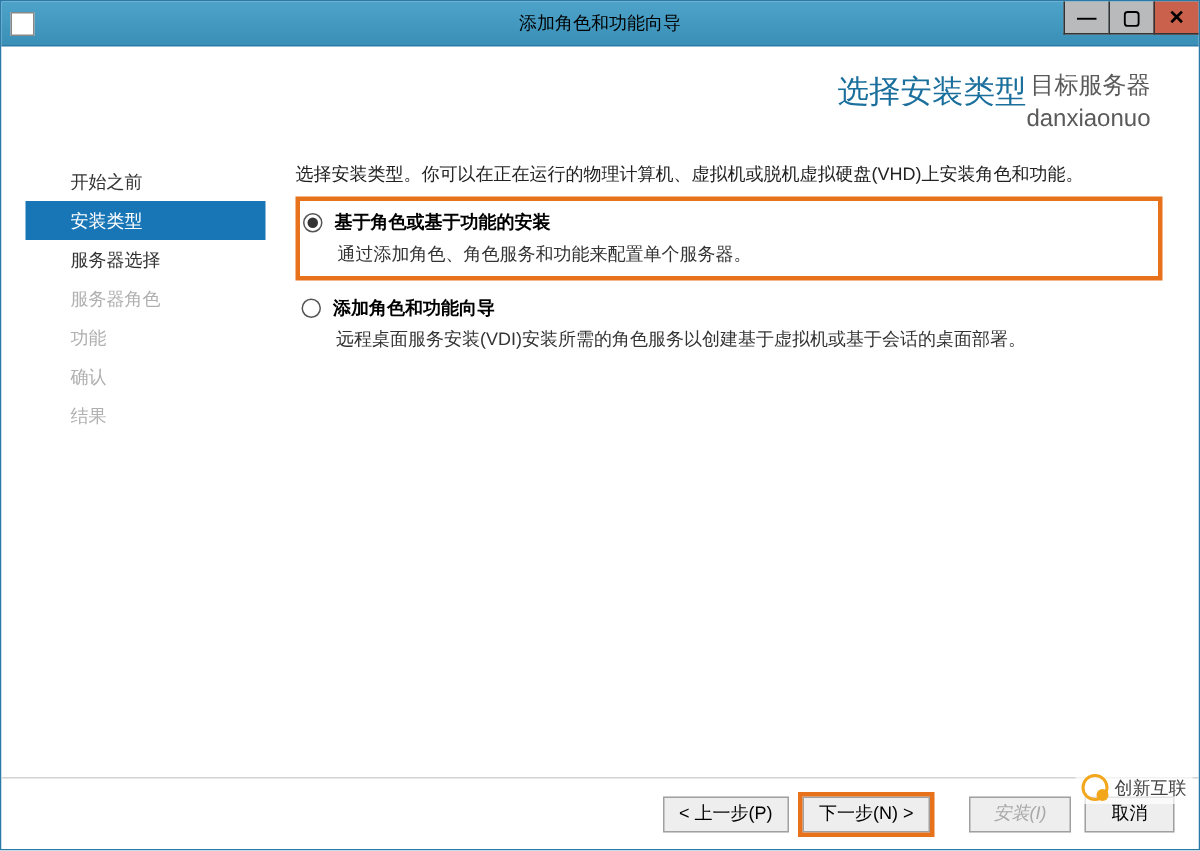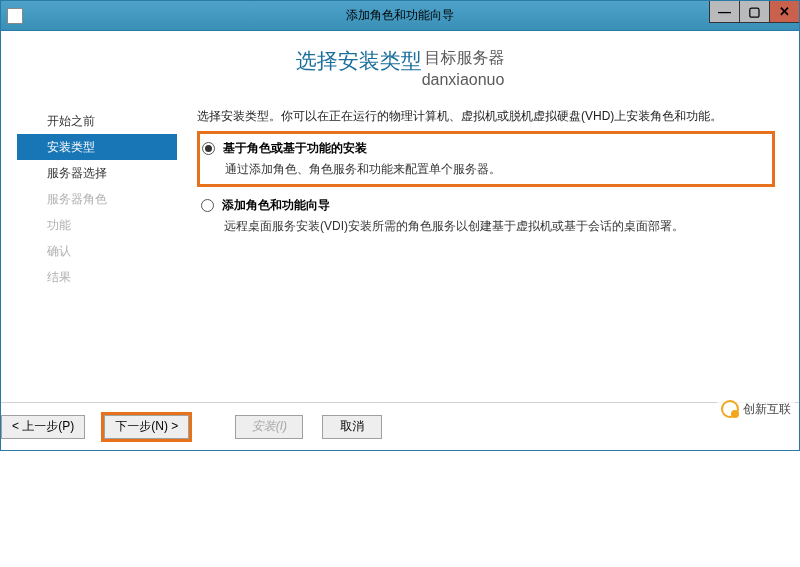--- a/index.html
+++ b/index.html
@@ -7,21 +7,21 @@
       font-family: "Microsoft YaHei", "Segoe UI", Tahoma, sans-serif;
       font-size: 12px;
       background: #fff;
       width: 800px;
       height: 567px;
       overflow: hidden;
       position: relative;
     }
     .window {
       width: 800px;
-      height: 451px;
+      height: 567px;
       border: 1px solid #2a7aa8;
       display: flex;
       flex-direction: column;
       position: relative;
     }
     .titlebar {
       height: 30px;
       background: linear-gradient(#4da3c9, #3a8fb6);
       border-bottom: 1px solid #2a7aa8;
       display: flex;
@@ -67,21 +67,21 @@
     .win-btn.close { background: #c9614d; border-right: none; }
     .content-area {
       flex: 1;
       display: flex;
       flex-direction: column;
       background: #fff;
     }
     .header-region {
       padding: 16px 32px 10px 32px;
       display: flex;
-      justify-content: center;
+      justify-content: flex-end;
       align-items: flex-start;
     }
     .page-title {
       color: #1a6f9c;
       font-size: 21px;
       font-weight: 300;
     }
     .target-server {
       text-align: right;
       font-size: 16px;
@@ -166,23 +166,23 @@
       border: 3px solid #e8711c;
       padding: 6px 8px 6px 2px;
       margin-left: -4px;
       margin-bottom: 10px;
     }
     .footer-region {
       height: 48px;
       border-top: 1px solid #d2d2d2;
       display: flex;
       align-items: center;
-      justify-content: flex-start;
+      justify-content: flex-end;
       padding-right: 16px;
-      gap: 19px;
+      gap: 9px;
       position: relative;
       margin-top: 24px;
     }
     .wiz-btn {
       height: 24px;
       min-width: 82px;
       padding: 0 10px;
       border: 1px solid #a0a0a0;
       background: #eee;
       font-size: 12px;

